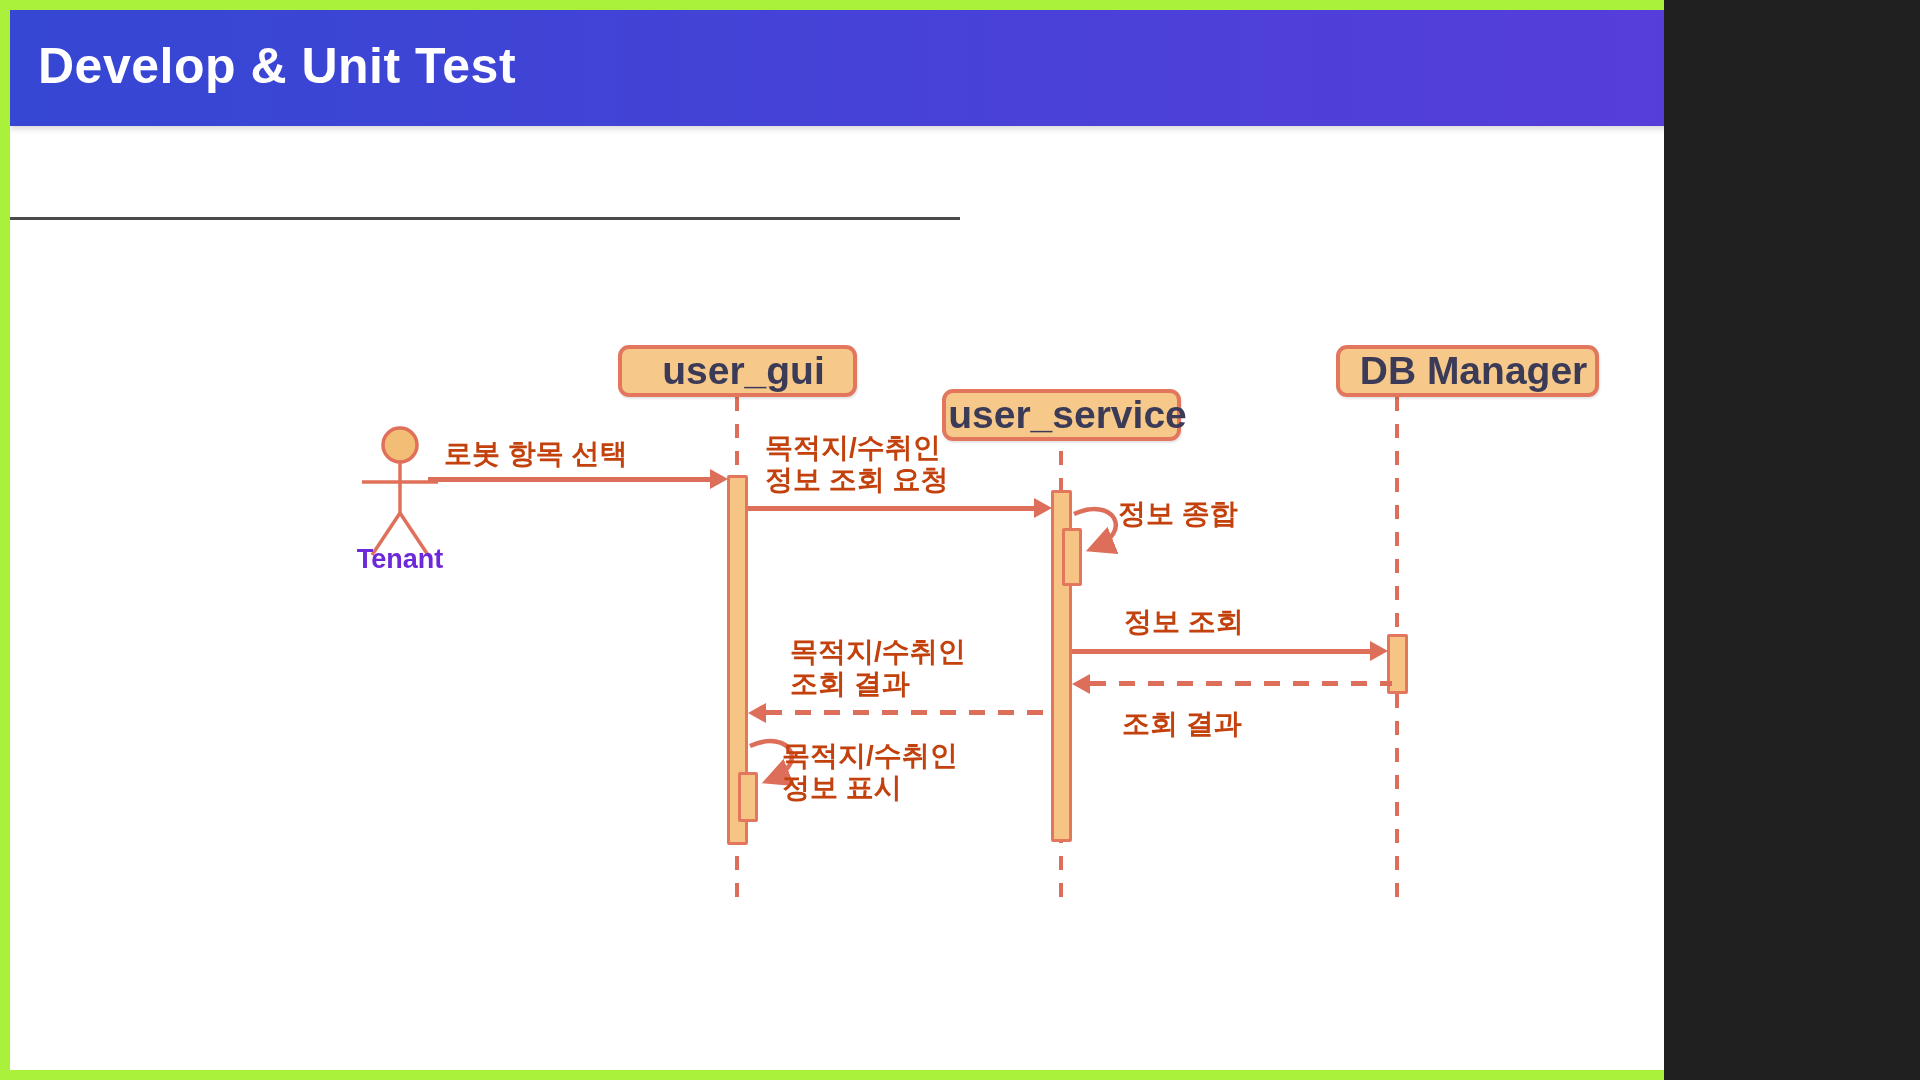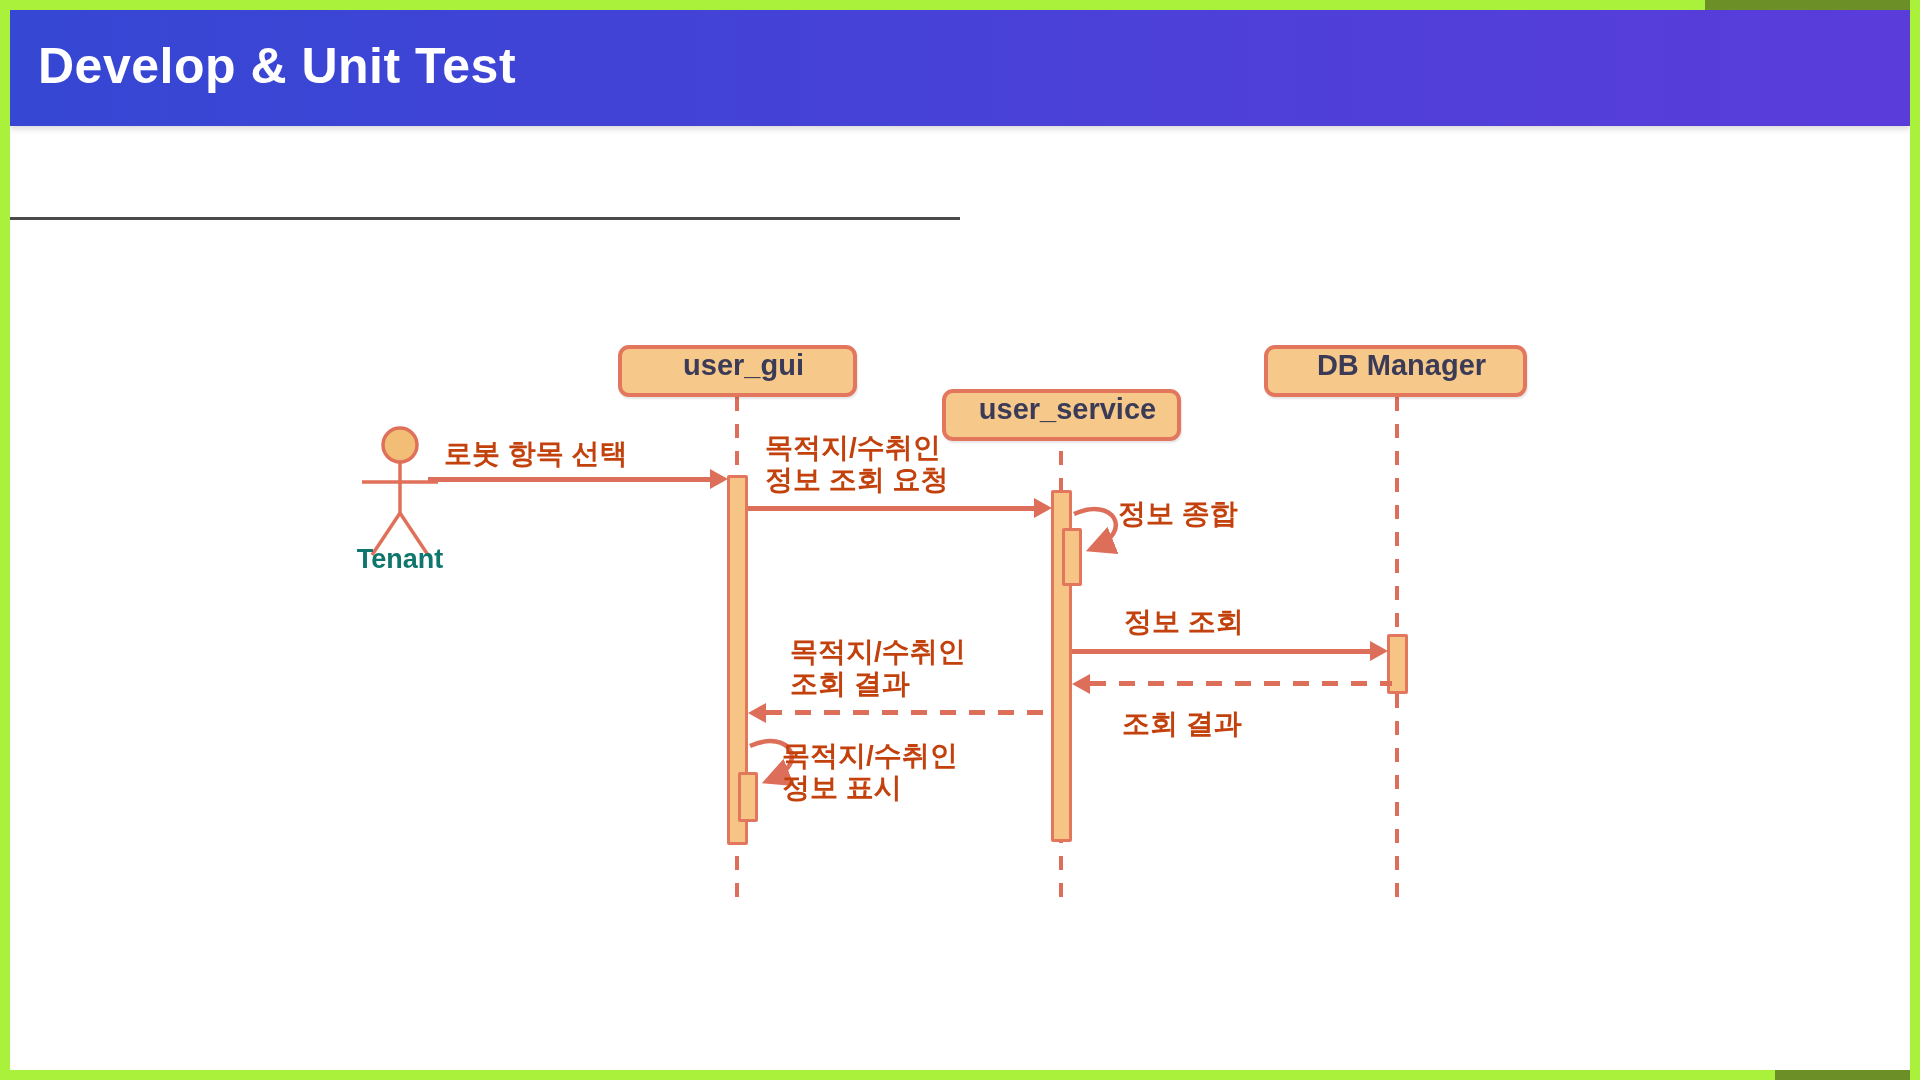--- a/index.html
+++ b/index.html
@@ -1,46 +1,46 @@
 <!DOCTYPE html>
 <html><head>
 <meta charset="utf-8">
 <style>
   html,body{margin:0;padding:0;background:#202020;}
-  .stage{position:relative;width:1920px;height:1080px;background:#ffffff;overflow:hidden;
+  .stage{position:relative;width:1664px;height:1080px;background:#ffffff;overflow:hidden;
          font-family:"Liberation Sans","DejaVu Sans",sans-serif;}
   
   .fr{position:absolute;background:#aaf13c;}
   .fr.olive{background:#6d8f28;}
   
   .header{position:absolute;left:10px;top:10px;width:1900px;height:116px;
           background:linear-gradient(90deg,#3547d3 0%,#4a41d8 55%,#5a3cdb 100%);
           box-shadow:0 3px 6px rgba(0,0,0,0.15);}
   .header h1{margin:0;padding:0 0 0 28px;line-height:112px;font-size:50px;font-weight:bold;color:#ffffff;letter-spacing:0.5px;}
   
   .slide-title{position:absolute;left:20px;top:138px;font-size:42px;font-weight:900;color:#0d0d0d;letter-spacing:-0.5px;}
   .title-rule{position:absolute;left:8px;top:217px;width:952px;height:3px;background:#4a4a4a;}
   
   .pbox{position:absolute;top:345px;height:52px;background:#f6c98b;border:4px solid #e2775d;border-radius:11px;
         box-sizing:border-box;display:flex;align-items:flex-start;justify-content:center;
-        font-size:29px;font-weight:bold;color:#3b3b58;box-shadow:1px 2px 2px rgba(0,0,0,0.10);padding-left:12px;}
+        font-size:39px;font-weight:bold;color:#3b3b58;box-shadow:1px 2px 2px rgba(0,0,0,0.10);padding-left:12px;}
   
   .lifeline{position:absolute;top:397px;height:505px;width:4px;
             background:repeating-linear-gradient(to bottom,#dd6e59 0 14px,rgba(0,0,0,0) 14px 27px);}
   
   .abar{position:absolute;background:#f6c585;border:3px solid #e2775d;box-sizing:border-box;border-radius:2px;}
   
   .aline{position:absolute;height:5px;background:#dd6e59;}
   .adash{position:absolute;height:5px;
          background:repeating-linear-gradient(to right,#dd6e59 0 16px,rgba(0,0,0,0) 16px 29px);}
   .head-r{position:absolute;width:0;height:0;border-top:10px solid transparent;border-bottom:10px solid transparent;border-left:18px solid #dd6e59;}
   .head-l{position:absolute;width:0;height:0;border-top:10px solid transparent;border-bottom:10px solid transparent;border-right:18px solid #dd6e59;}
   
   .mlabel{position:absolute;text-align:left;font-weight:bold;color:#c2410c;font-size:28px;line-height:32px;}
-  .actor-label{position:absolute;text-align:center;font-weight:bold;color:#0f766e;font-size:27px;}
+  .actor-label{position:absolute;text-align:center;font-weight:bold;color:#6d28d9;font-size:27px;}
   .loop-svg{position:absolute;overflow:visible;}
 </style>
 </head>
 <body>
 
 <div class="stage">
 
   <div class="header">
     <h1>Develop &amp; Unit Test</h1>
   </div>
@@ -54,21 +54,21 @@
     <div class="lifeline" style="left:1059px;"></div>
     <div class="lifeline" style="left:1395px;"></div>
 
     
     <div class="pbox" style="left:618px;width:239px;">
       <span>user_gui</span>
     </div>
     <div class="pbox" style="left:942px;width:239px;margin-top:44px;">
       <span>user_service</span>
     </div>
-    <div class="pbox" style="left:1264px;width:263px;">
+    <div class="pbox" style="left:1336px;width:263px;">
       <span>DB Manager</span>
     </div>
 
     
     <svg class="loop-svg" style="left:340px;top:425px;" width="120" height="132">
       <circle cx="60" cy="20" r="17" fill="#f2bd74" stroke="#e0705a" stroke-width="3.5"></circle>
       <line x1="60" y1="37" x2="60" y2="88" stroke="#e0705a" stroke-width="3.5"></line>
       <line x1="22" y1="57" x2="98" y2="57" stroke="#e0705a" stroke-width="3.5"></line>
       <line x1="60" y1="88" x2="32" y2="130" stroke="#e0705a" stroke-width="3.5"></line>
       <line x1="60" y1="88" x2="88" y2="130" stroke="#e0705a" stroke-width="3.5"></line>

